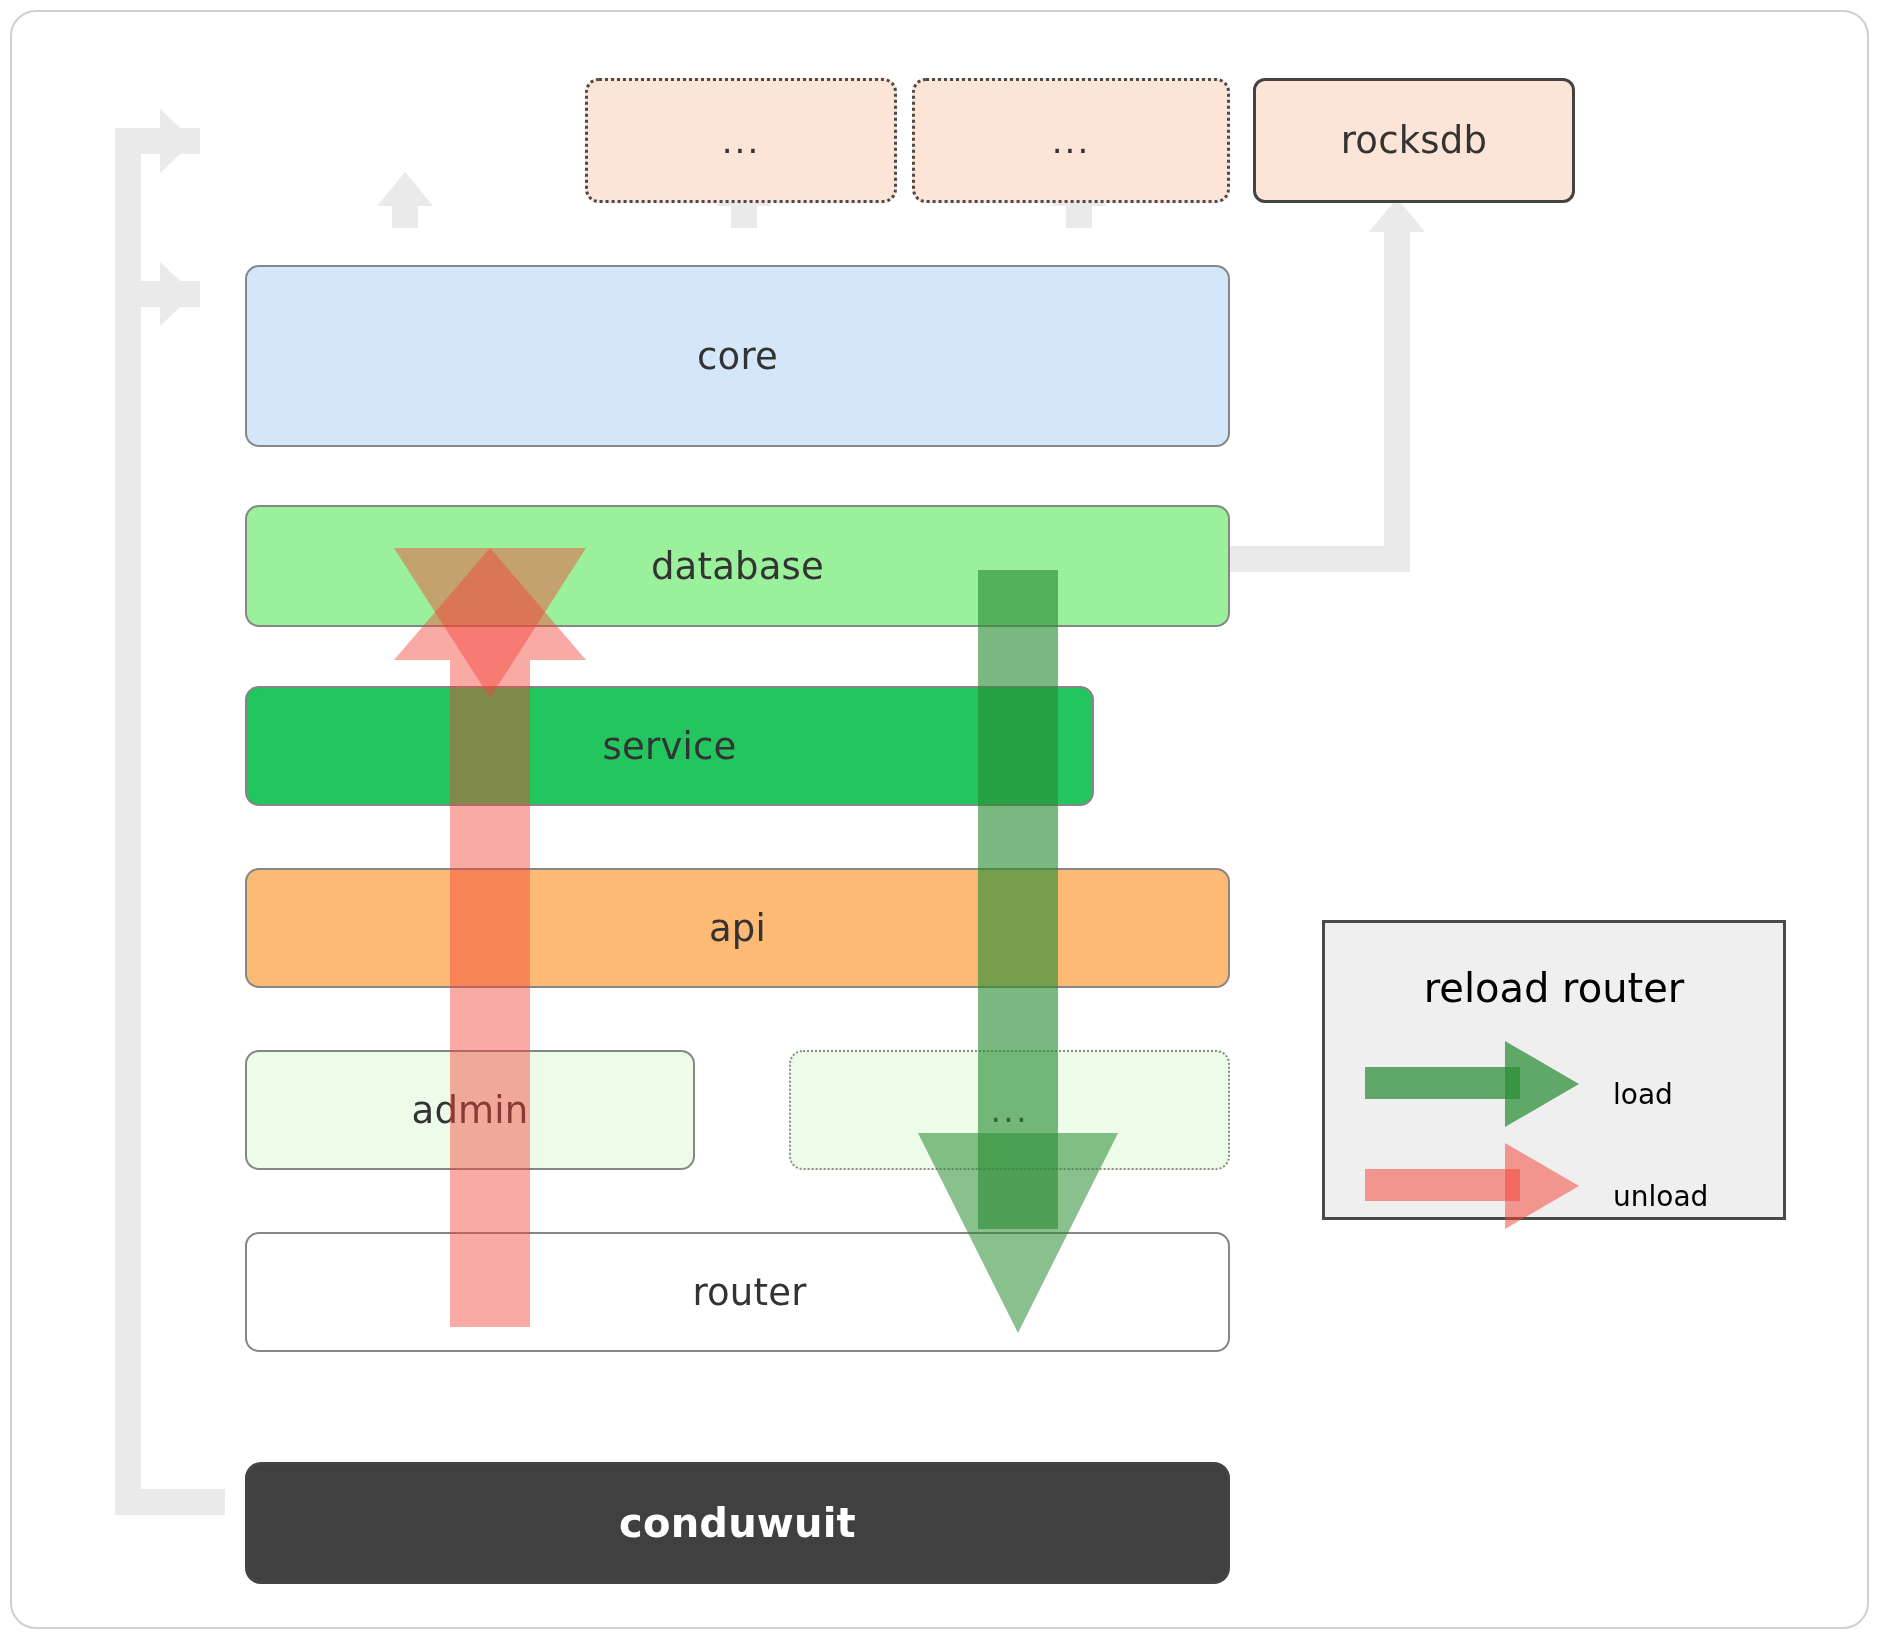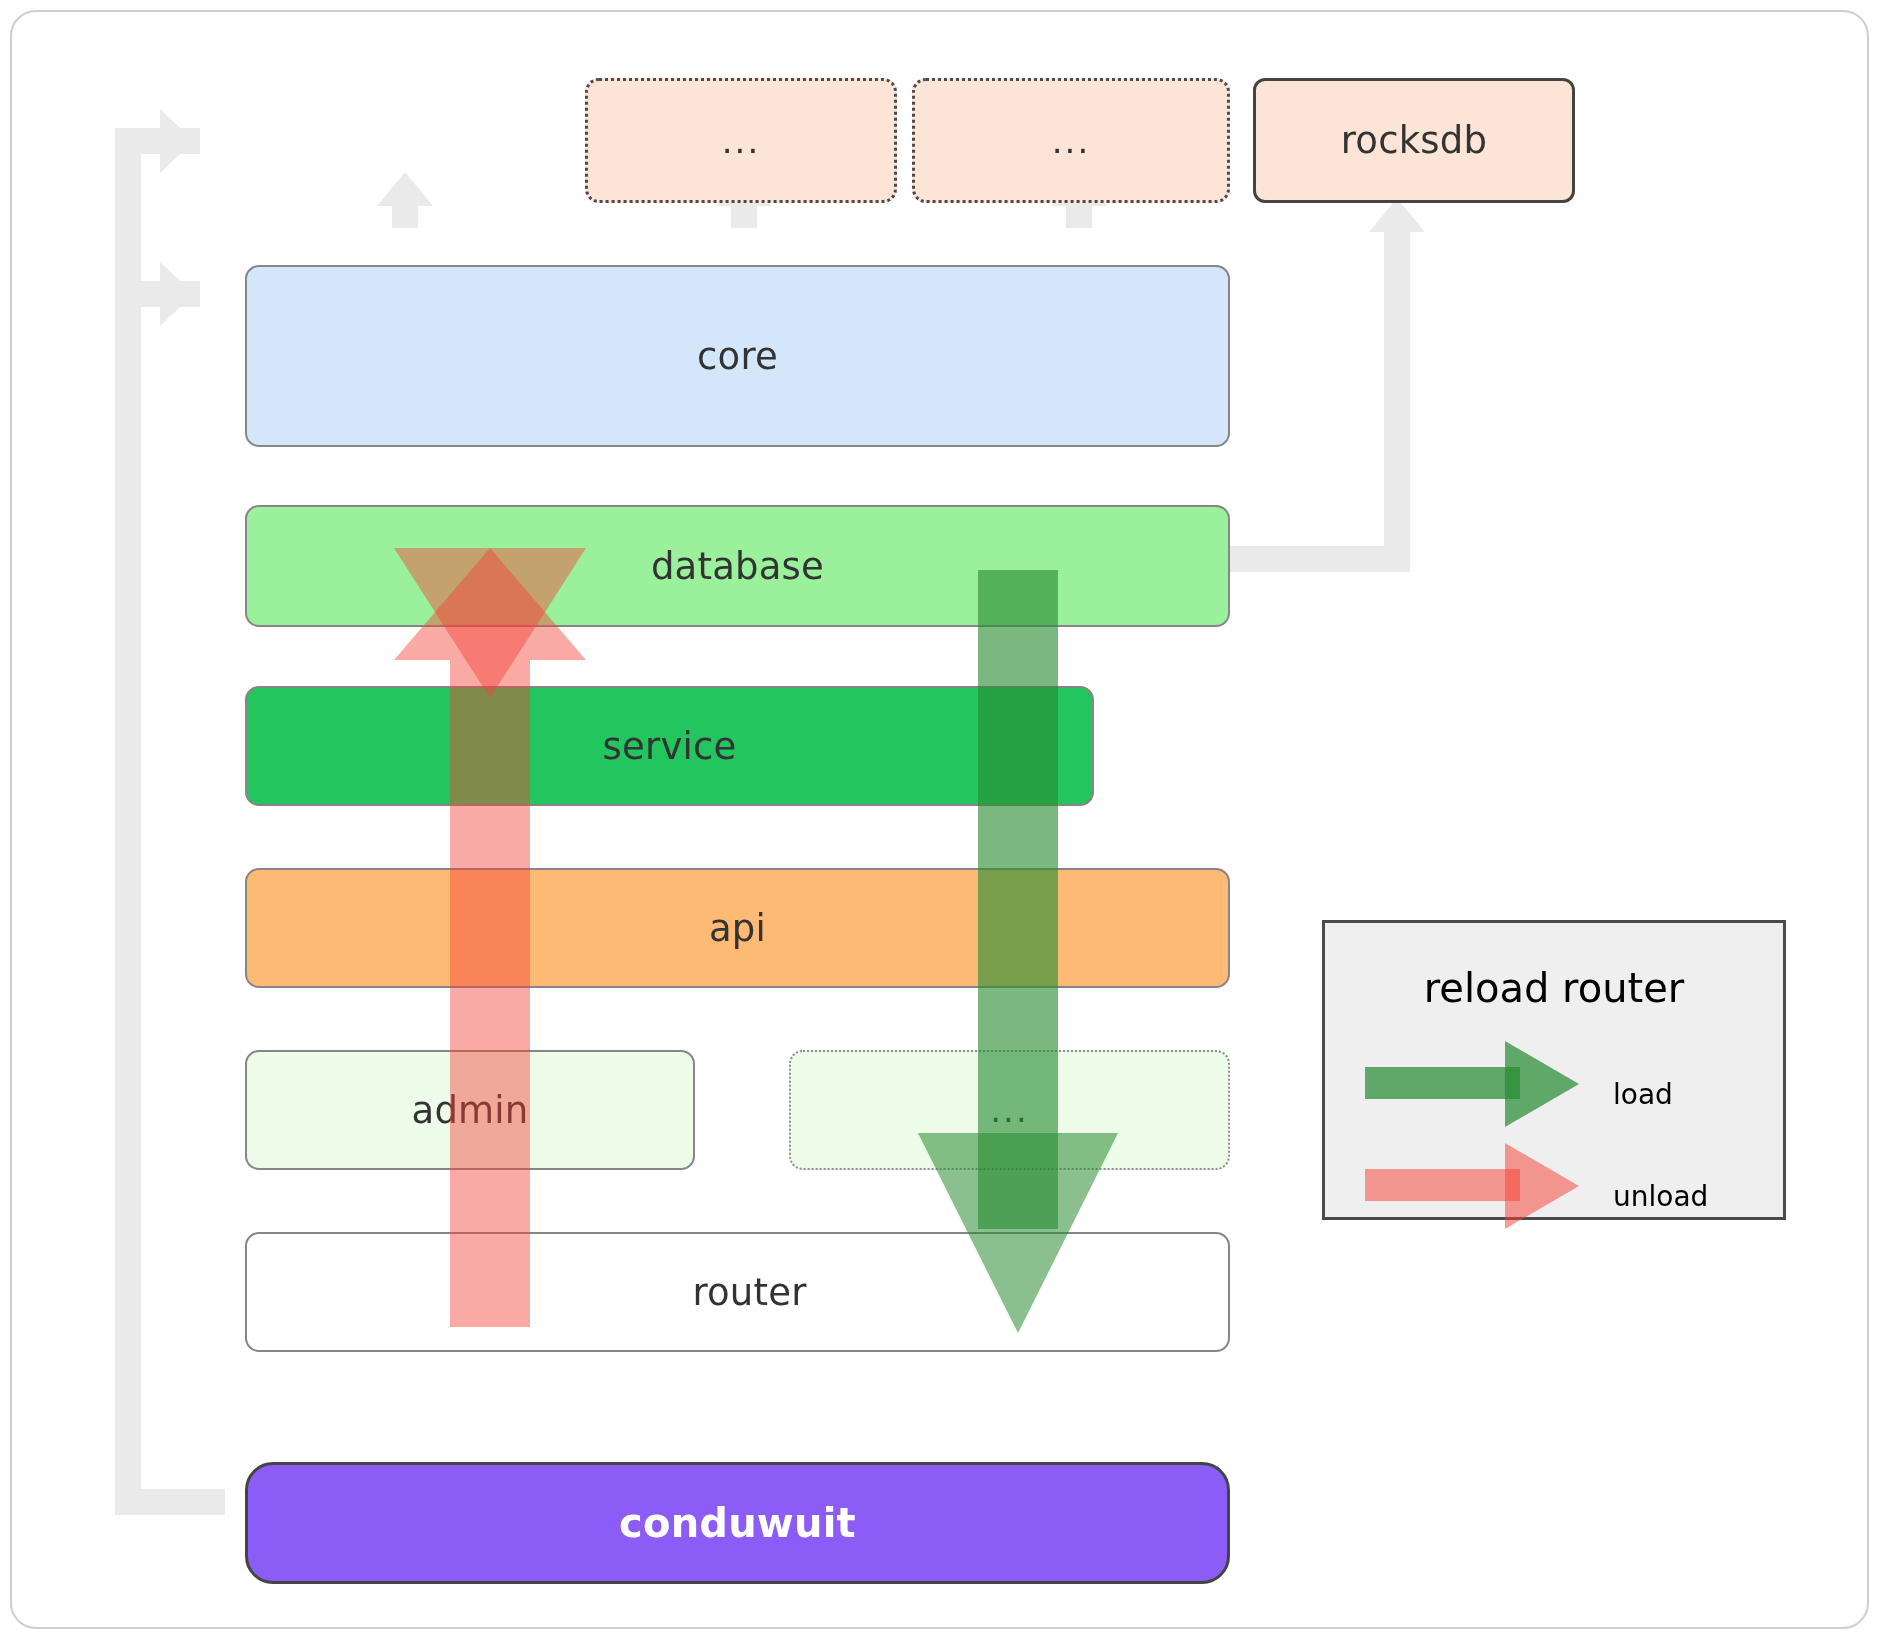--- a/index.html
+++ b/index.html
@@ -212,21 +212,21 @@
   </div>
 
   <div class="node dotted-gray dots" style="left:789px; top:1050px; width:441px; height:120px; background:#edfbe9;">
     <span>...</span>
   </div>
 
   <div class="node solid-gray" style="left:245px; top:1232px; width:985px; height:120px; background:#ffffff;padding-left:24px;">
     <span>router</span>
   </div>
 
-  <div class="node solid-dark" style="left:245px; top:1462px; width:985px; height:122px; background:#8b5cf6; border-radius:28px;">
+  <div class="node solid-dark" style="left:245px; top:1462px; width:985px; height:122px; background:#404040; border-radius:16px;">
     <span class="conduwuit-label">conduwuit</span>
   </div>
 
   <div class="flow-unload-shaft" style="left:450px; top:660px; width:80px; height:667px;"></div>
   <div class="flow-unload-head" style="left:394px; top:548px; border-bottom:0; border-top:0;
               border-left:96px solid transparent; border-right:96px solid transparent;
               border-bottom:150px solid rgba(244,67,54,0.45); transform: rotate(180deg);"></div>
 
   <div style="position:absolute; left:394px; top:548px; width:0; height:0;
               border-left:96px solid transparent; border-right:96px solid transparent;

